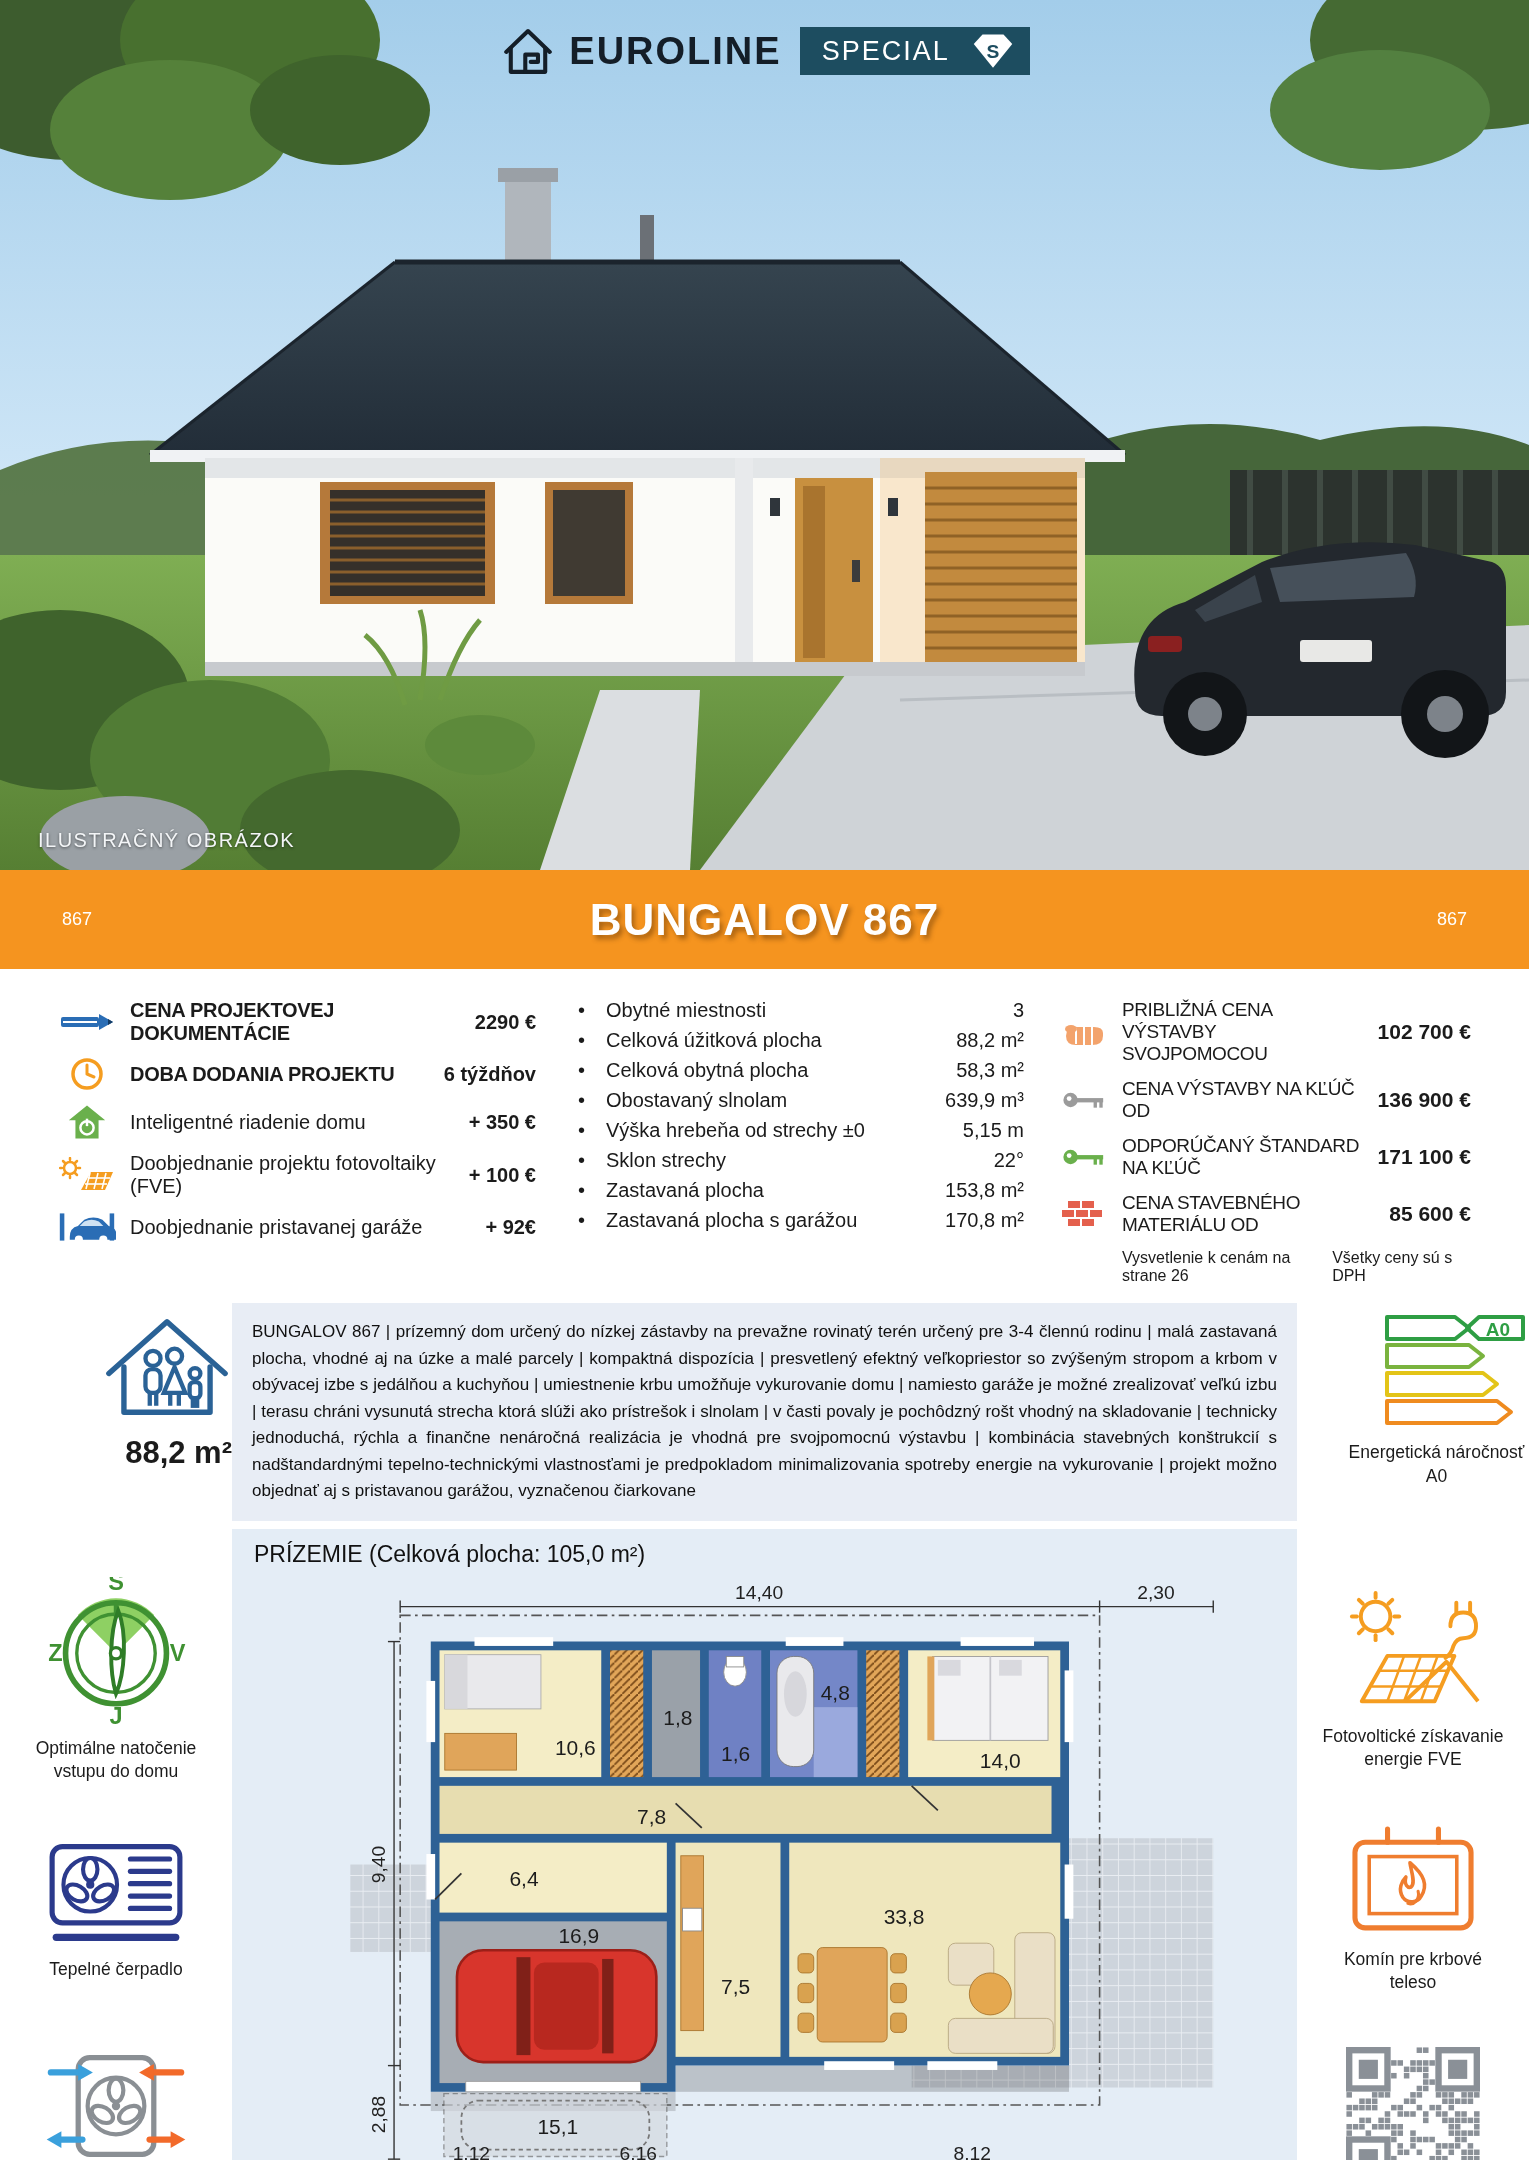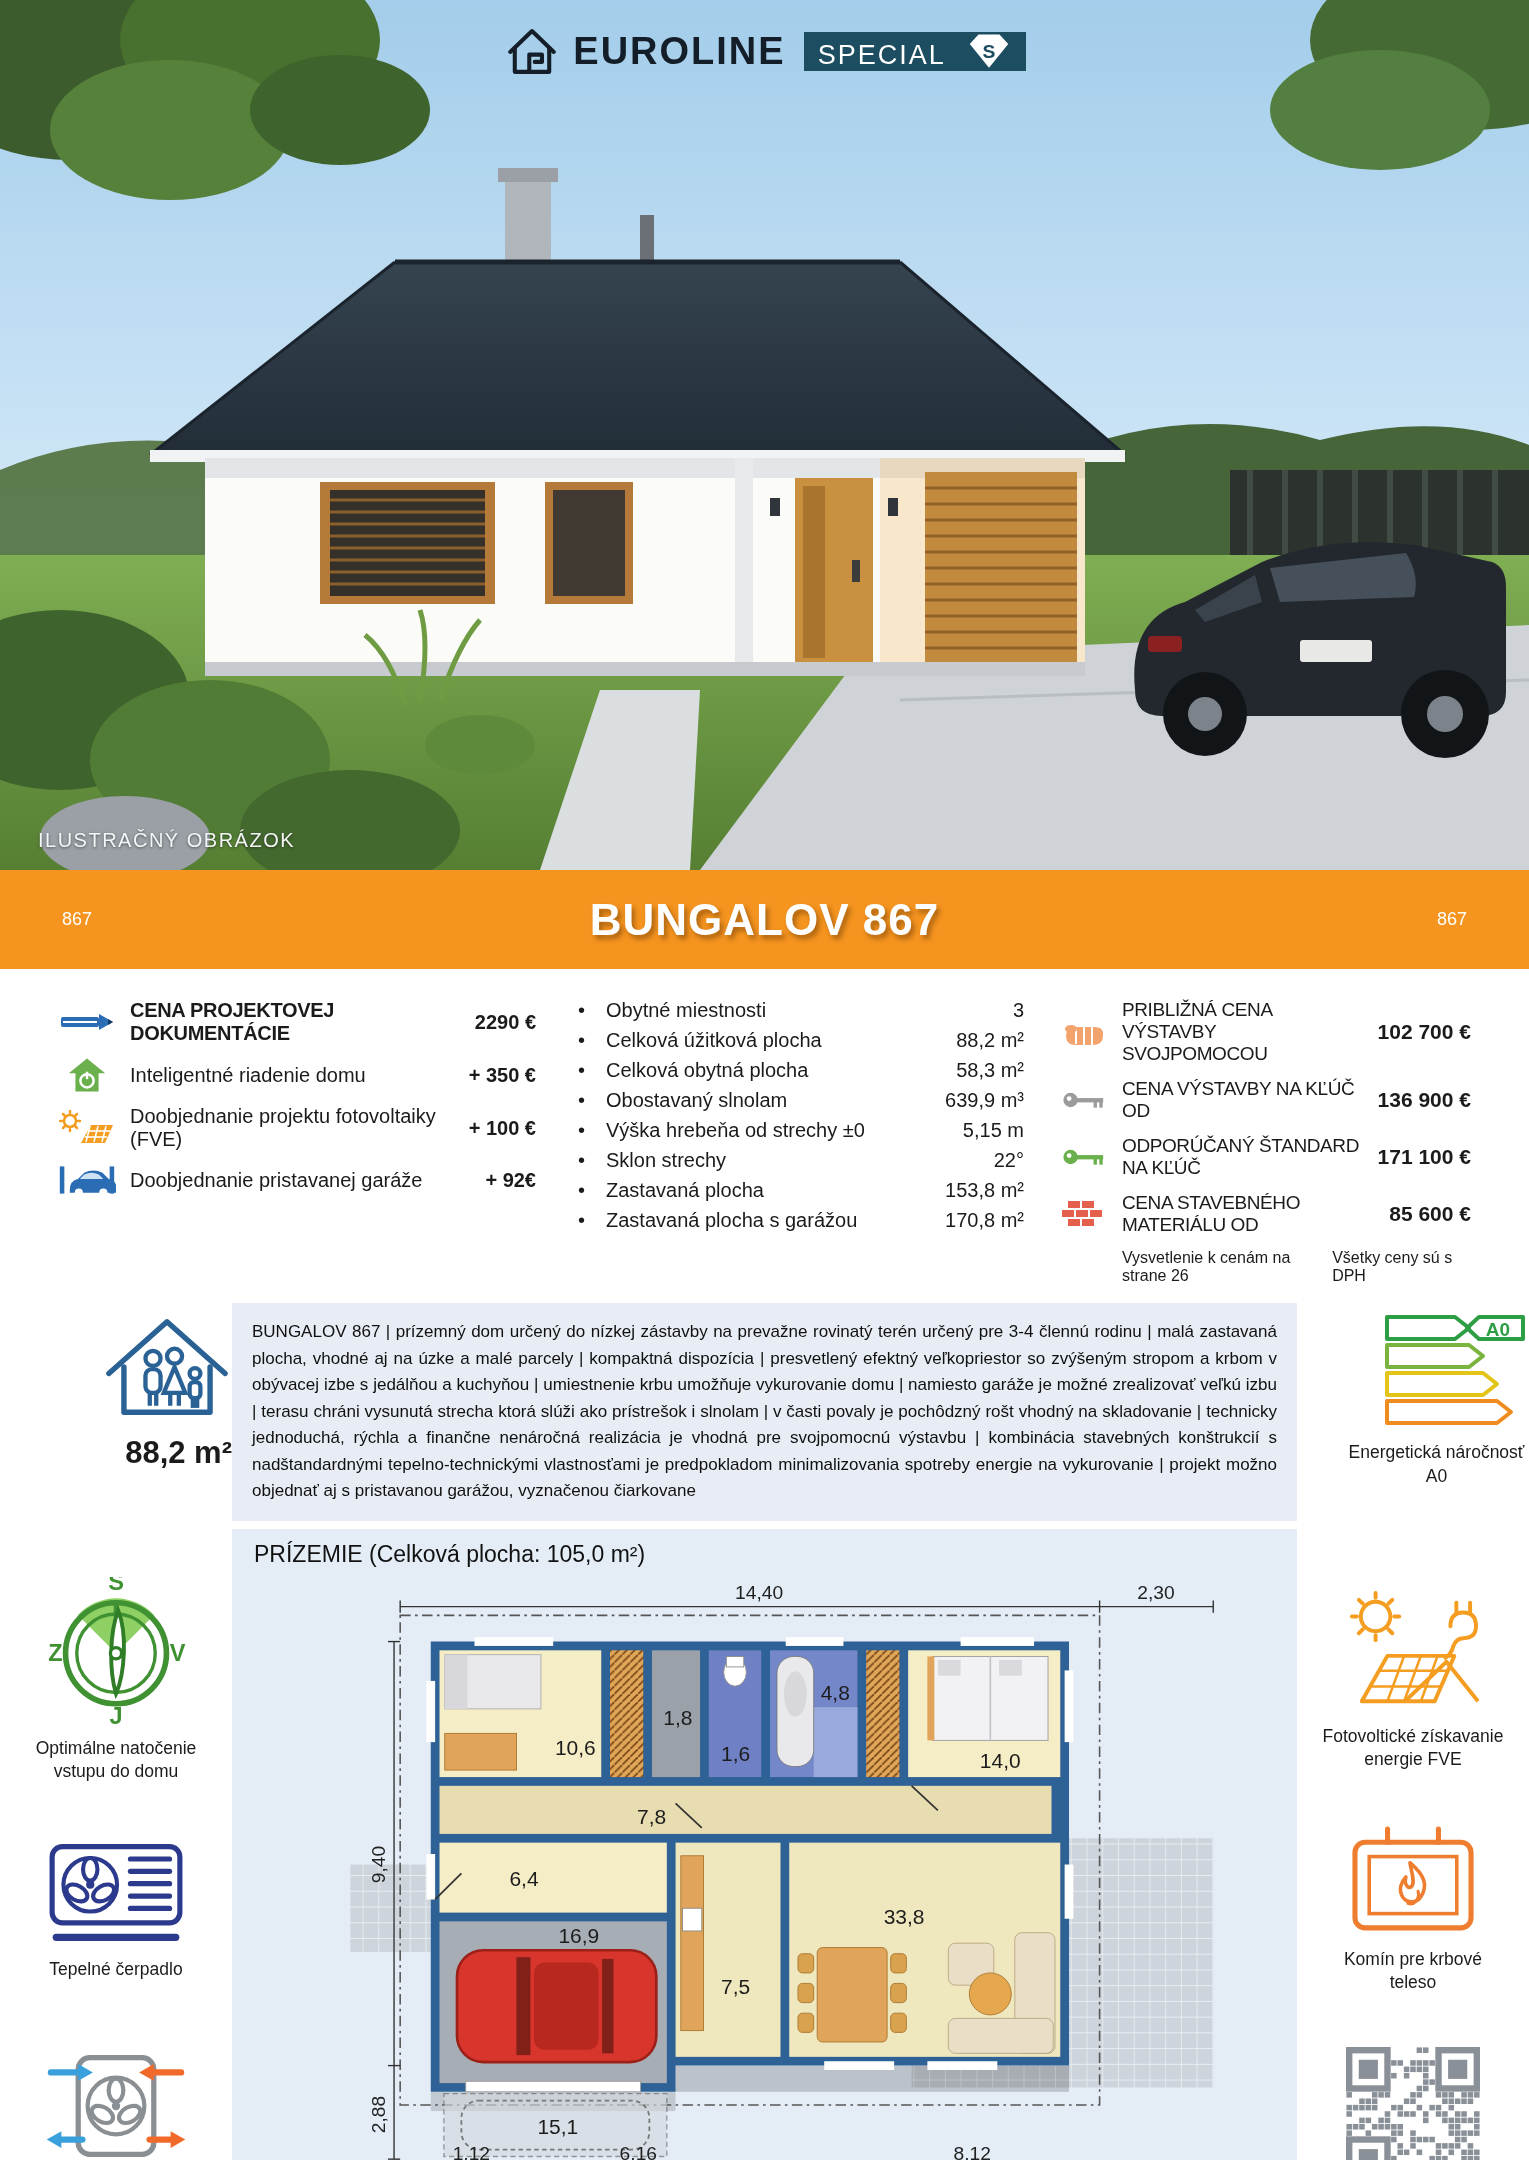--- a/index.html
+++ b/index.html
@@ -5,21 +5,21 @@
   * { margin:0; padding:0; box-sizing:border-box; }
   body { background:#ffffff; font-family:"Liberation Sans", sans-serif; color:#1b1b1b; }
   .page { width:1529px; height:2160px; position:relative; background:#fff; overflow:hidden; }
 
   
   .photo { position:relative; width:1529px; height:870px; overflow:hidden; }
   .photo svg { display:block; }
   .logo-bar { position:absolute; top:24px; left:0; right:0; display:flex; justify-content:center; align-items:center; gap:18px; }
   .brand-lockup { display:flex; align-items:center; gap:12px; }
   .brand-text { font-size:38px; font-weight:700; color:#141e28; letter-spacing:2px; }
-  .special-badge { background:#1d4d60; color:#fff; height:39px; padding:0 16px 0 14px; display:flex; align-items:flex-end; gap:22px; }
+  .special-badge { background:#1d4d60; color:#fff; height:48px; padding:0 16px 0 22px; display:flex; align-items:center; gap:22px; }
   .special-text { font-size:27px; letter-spacing:2px; font-weight:400; }
   .photo-caption { position:absolute; left:38px; bottom:18px; color:#f3f5f7; font-size:20px; letter-spacing:1.5px; text-shadow:0 1px 3px rgba(0,0,0,.5); }
 
   
   .banner { height:99px; background:#f5941f; display:flex; align-items:center; padding:0 62px; }
   .banner-code { color:#fff; font-size:18px; width:80px; }
   .banner-code.right { text-align:right; }
   .banner-title { flex:1; text-align:center; color:#fff; font-size:44px; font-weight:800; letter-spacing:1px; text-shadow:3px 4px 5px rgba(80,40,0,.45); }
 
   
@@ -224,20 +224,30 @@
         <span class="pr-icon">
           <svg width="56" height="24" viewBox="0 0 56 24">
               <rect x="2" y="7" width="38" height="10" rx="2" fill="#2a6db5"></rect>
               <line x1="4" y1="12" x2="38" y2="12" stroke="#fff" stroke-width="2"></line>
               <polygon points="40,4 54,12 40,20" fill="#2a6db5"></polygon>
               <polygon points="49,9 54,12 49,15" fill="#123a63"></polygon>
             </svg>
         </span>
         <span class="pr-label caps">CENA PROJEKTOVEJ DOKUMENTÁCIE</span>
         <span class="pr-value">2290 €</span>
+      </div>
+      <div class="pr-row">
+        <span class="pr-icon">
+          <svg width="36" height="36" viewBox="0 0 36 36">
+              <circle cx="18" cy="18" r="14" fill="none" stroke="#f59d20" stroke-width="3.5"></circle>
+              <path d="M18 18 V9 M18 18 L25 21" stroke="#f59d20" stroke-width="3" stroke-linecap="round" fill="none"></path>
+            </svg>
+        </span>
+        <span class="pr-label caps">DOBA DODANIA PROJEKTU</span>
+        <span class="pr-value">6 týždňov</span>
       </div>
       <div class="pr-row">
         <span class="pr-icon">
           <svg width="40" height="38" viewBox="0 0 48 46">
               <path d="M24 3 L46 21 H38 V43 H10 V21 H2 Z" fill="#6ab04c"></path>
               <circle cx="24" cy="30" r="8" fill="none" stroke="#fff" stroke-width="3"></circle>
               <line x1="24" y1="19" x2="24" y2="28" stroke="#fff" stroke-width="3"></line>
             </svg>
         </span>
         <span class="pr-label">Inteligentné riadenie domu</span>

